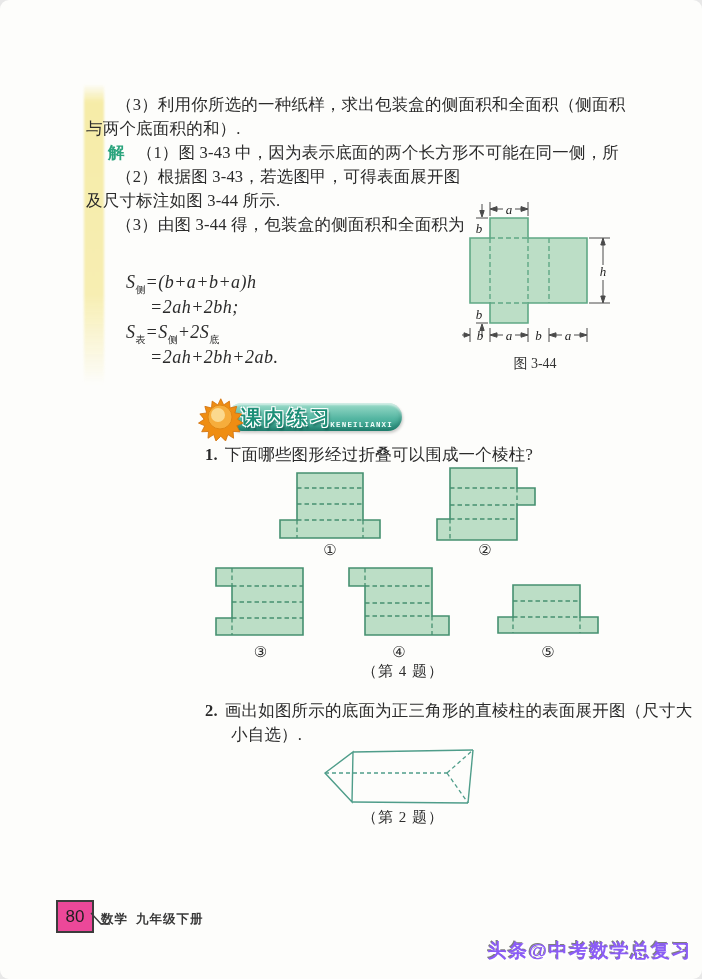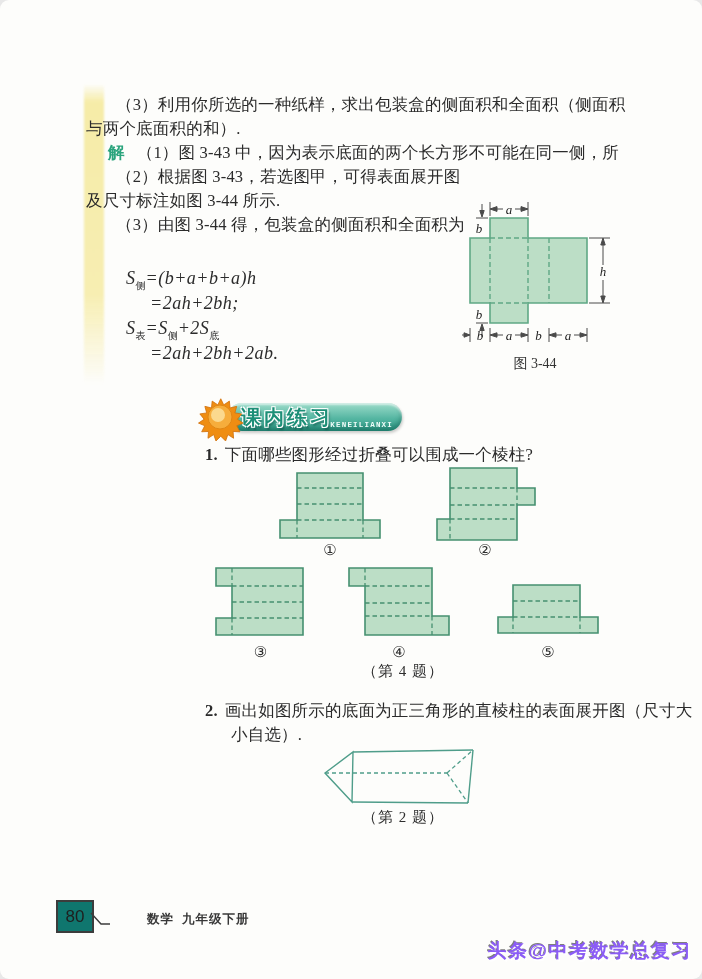--- a/index.html
+++ b/index.html
@@ -10,21 +10,21 @@
   .yellow-band{left:84px;top:84px;width:20px;height:300px;
     background:linear-gradient(to bottom, rgba(246,236,168,0) 0%, #f6eca8 6%, #f7eeb2 70%, rgba(250,244,205,0) 100%);
     filter:blur(1px);}
   
   .textblock{left:86px;top:93px;line-height:24px;font-size:16.5px;letter-spacing:.2px;}
   .line{white-space:nowrap;height:24px;}
   .ind1{padding-left:30px;}
   .ind2{padding-left:22px;}
   .jie{color:#2ba47d;font-weight:bold;margin-right:12px;}
   
-  .mathblock{left:126px;top:266px;font-size:18px;line-height:25px;}
+  .mathblock{left:126px;top:266px;font-size:18px;line-height:33px;}
   .mline{white-space:nowrap;height:25px;}
   .mi{font-style:italic;font-family:"Liberation Serif",serif;letter-spacing:.5px;}
   .mline sub{font-size:10px;font-style:normal;letter-spacing:0;}
   .cont{padding-left:24px;}
   
   svg text{font-family:"Liberation Serif",serif;}
   .dimlabel{font-style:italic;font-size:13px;fill:#1e1e1e;}
   .figcap{font-size:14px;fill:#333;}
   
   .banner-pill{left:228px;top:403px;width:174px;height:28px;border-radius:14px;
@@ -36,23 +36,23 @@
   .banner-sub{position:absolute;right:9px;bottom:2px;font-size:7.5px;font-weight:bold;
     font-family:Liberation Mono, monospace;color:#eefcf8;letter-spacing:1.2px;}
   
   .qline{font-size:16.5px;white-space:nowrap;letter-spacing:.2px;}
   .qnum{font-weight:bold;margin-right:7px;}
   .figlabel{font-size:15px;color:#2e2e2e;text-align:center;}
   .caption{font-size:15px;color:#2e2e2e;text-align:center;letter-spacing:1px;}
   
   .pagebox{left:56px;top:900px;width:34px;height:29px;border:2px solid #3c3c3c;
     display:flex;align-items:center;justify-content:center;
-    font-family:"Liberation Sans",sans-serif;font-size:17px;color:#1f1f1f;background:#0f766e;}
+    font-family:"Liberation Sans",sans-serif;font-size:17px;color:#1f1f1f;background:#ec4899;}
   .booklabel{left:101px;top:911px;display:flex;gap:8px;font-family:"Liberation Sans",sans-serif;
-    font-size:12.5px;font-weight:bold;color:#383838;letter-spacing:1px;margin-left:46px;}
+    font-size:12.5px;font-weight:bold;color:#383838;letter-spacing:1px;}
   .watermark{left:400px;top:938px;width:292px;text-align:right;
     font-family:"Liberation Sans",sans-serif;font-size:19px;font-weight:bold;color:#8b5cf6;
     letter-spacing:1.5px;text-shadow:1.5px 1.5px 0 #ffffff,-1px -1px 0 #7e7e7e;}
 </style>
 </head>
 <body>
 
 <div id="page">
 
   <div class="abs yellow-band"></div>

